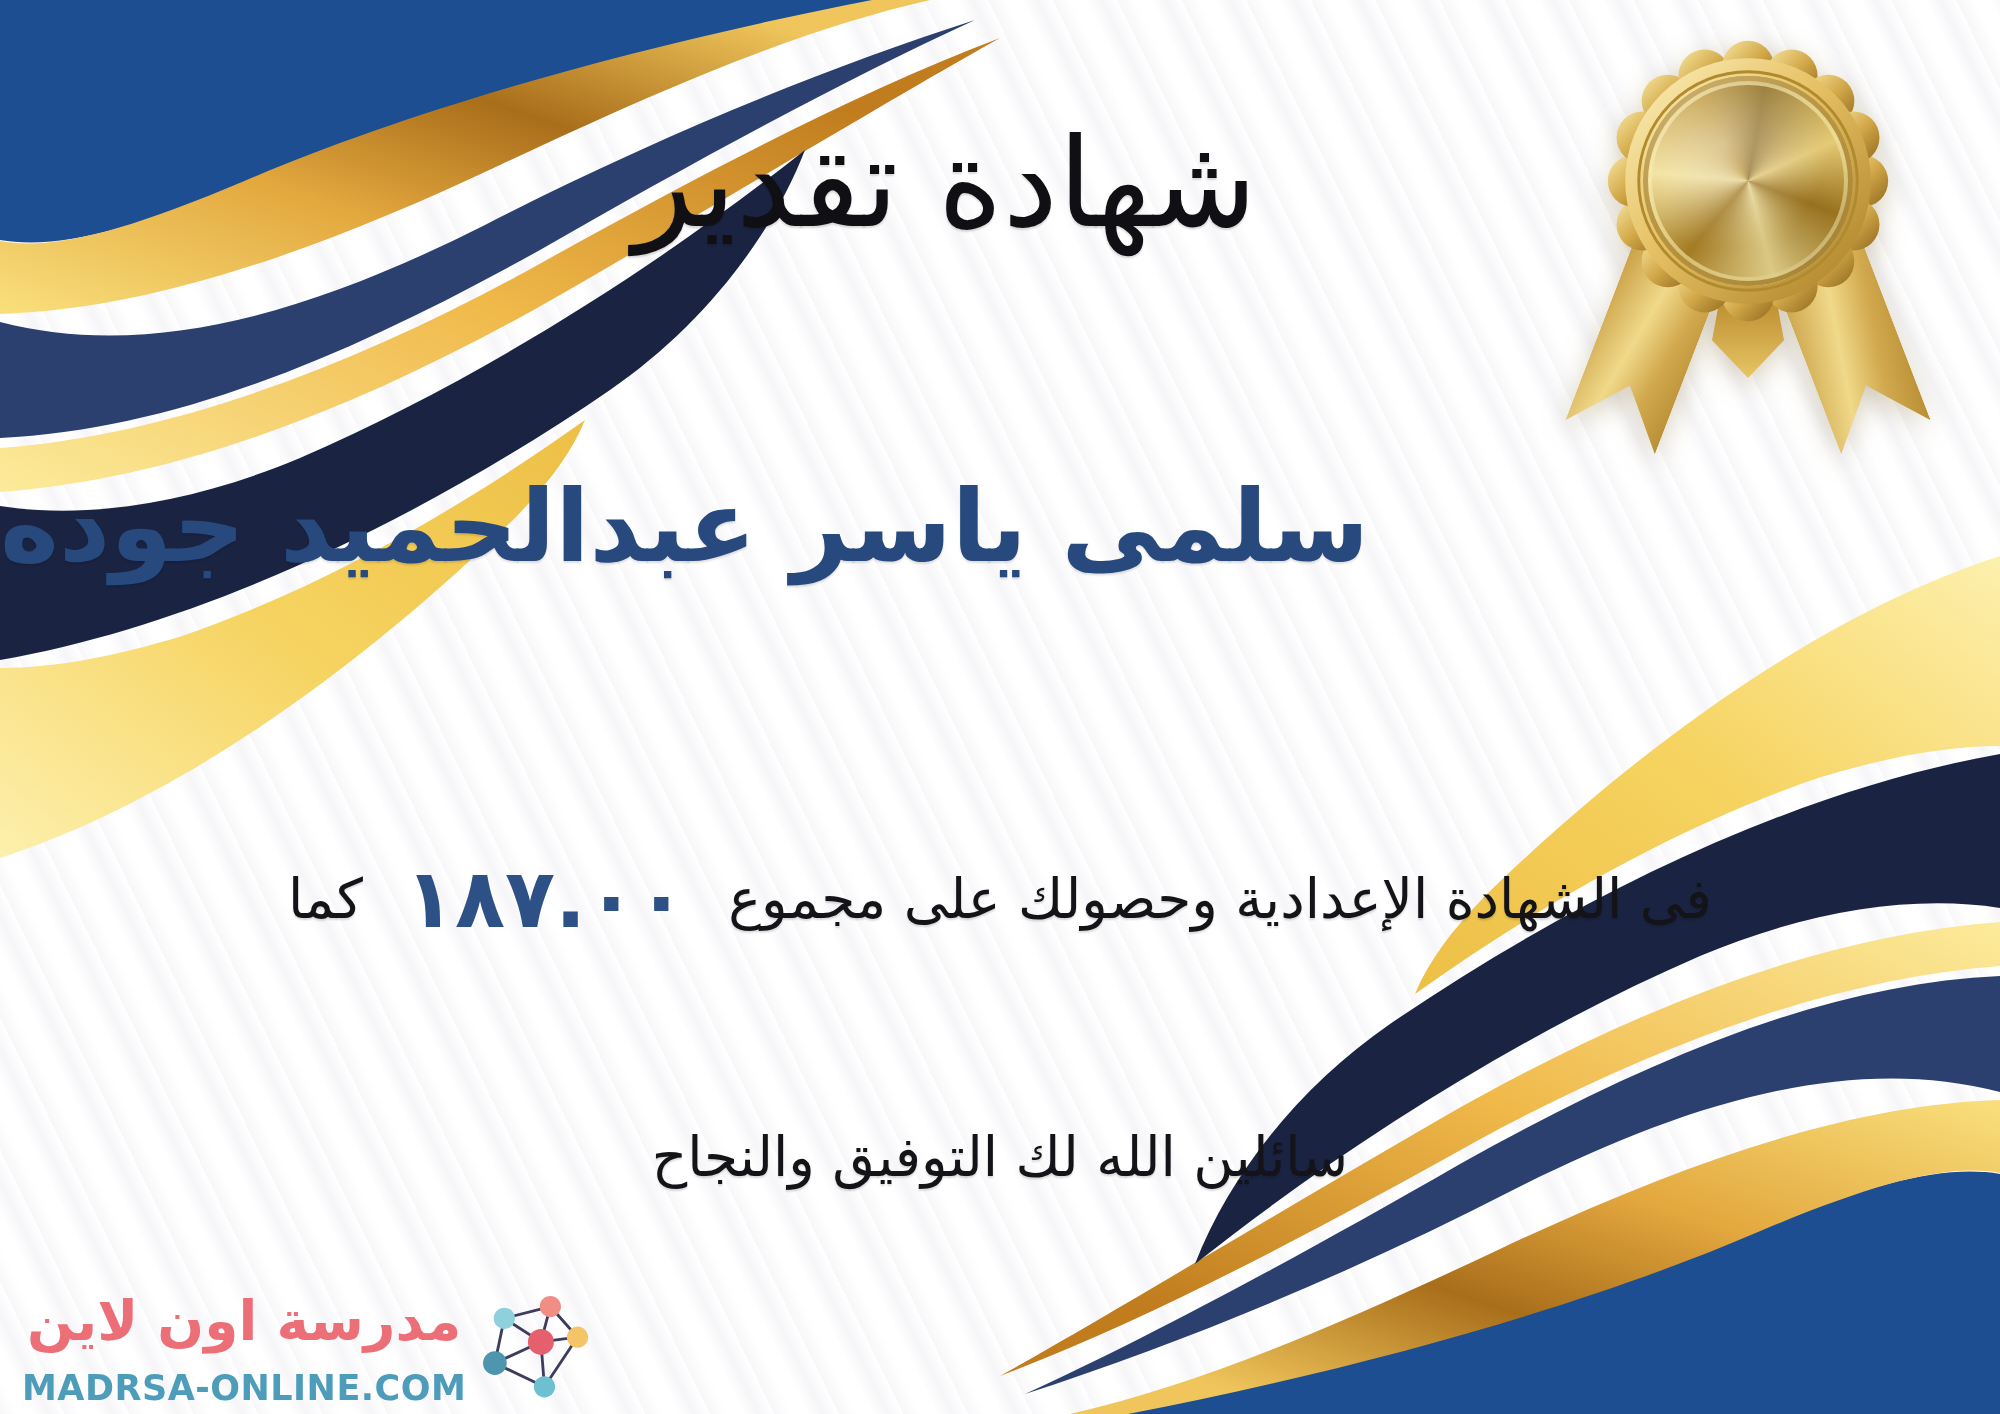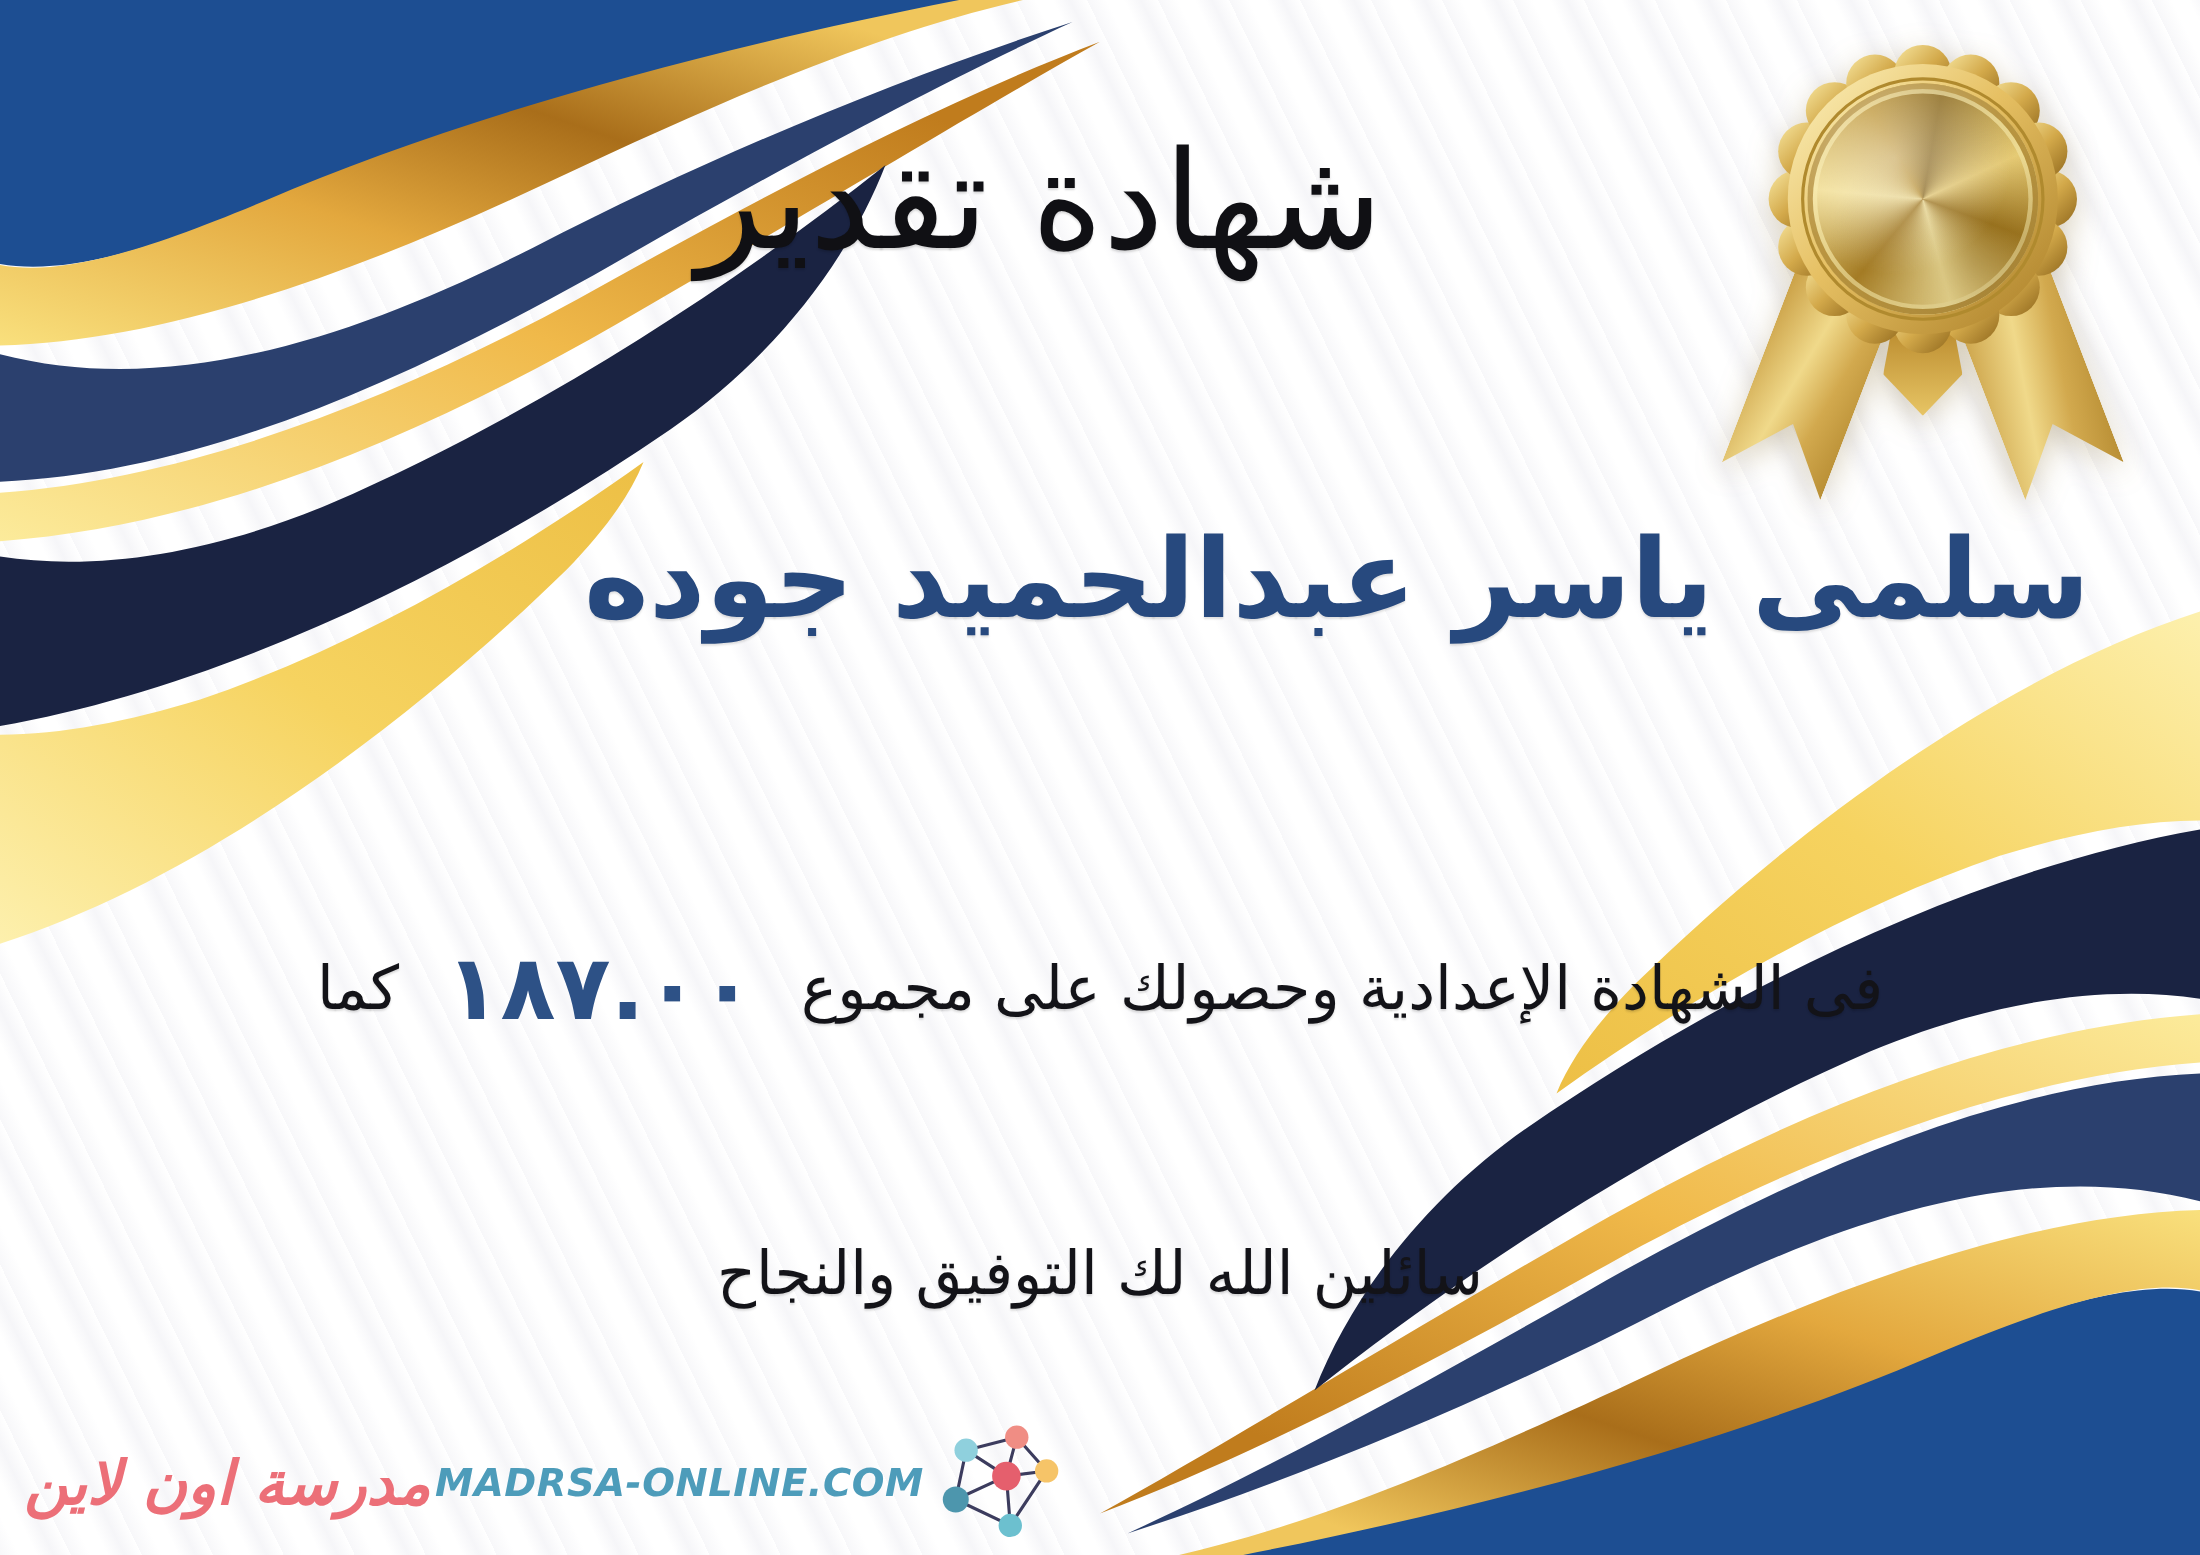--- a/index.html
+++ b/index.html
@@ -36,36 +36,36 @@
           #edd27b 205deg,#a37b22 250deg,#f5e49c 305deg,#a87f26);
         box-shadow:inset 0 0 0 5px rgba(176,138,52,.85), inset 0 0 0 9px rgba(248,233,168,.65);}
   .disc::after{content:"";position:absolute;inset:0;border-radius:50%;
         background:radial-gradient(circle at 38% 32%,rgba(255,255,255,.45),rgba(255,255,255,0) 55%),
                    radial-gradient(circle at 72% 78%,rgba(90,60,10,.22),rgba(90,60,10,0) 60%);}
 
   
   .cert-title{position:absolute;top:100px;left:0;right:110px;text-align:center;
       font-size:124px;line-height:1.35;color:#101014;direction:rtl;
       text-shadow:0 2px 2px rgba(0,0,0,.15);}
-  .student-name{position:absolute;top:468px;left:0;right:100px;text-align:right;
+  .student-name{position:absolute;top:468px;left:0;right:100px;text-align:left;
       font-size:100px;font-weight:bold;color:#27497e;direction:rtl;
       text-shadow:0 2px 2px rgba(0,0,0,.12);}
   .bodyline{position:absolute;left:40px;right:40px;text-align:center;direction:rtl;
       font-size:55px;color:#131318;line-height:1.3;
       text-shadow:0 2px 2px rgba(0,0,0,.14);}
   .line1{top:742px;}
   .line2{top:846px;}
   .line3{top:956px;}
   .closing{top:1122px;}
   .score{font-size:82px;font-weight:bold;color:#2d5186;margin:0 42px;
          vertical-align:-9px;letter-spacing:2px;text-shadow:none;text-align:right;}
 
   
   .footer-logo{position:absolute;left:22px;bottom:6px;display:flex;align-items:center;gap:10px;z-index:4;}
-  .logo-text{display:flex;flex-direction:row;align-items:center;gap:4px;font-style:italic;}
+  .logo-text{display:flex;flex-direction:column;align-items:center;gap:16px;}
   .site-ar{font-size:55px;font-weight:bold;color:#ec6f78;direction:rtl;line-height:1.15;}
   .site-domain{font-size:35px;font-weight:bold;color:#4d9cba;letter-spacing:.5px;line-height:1.1;}
   .logo-mark{width:118px;height:118px;}
 
   .textlayer{position:absolute;inset:0;z-index:3;}
 </style>
 </head>
 <body>
 
 <div class="cert">

